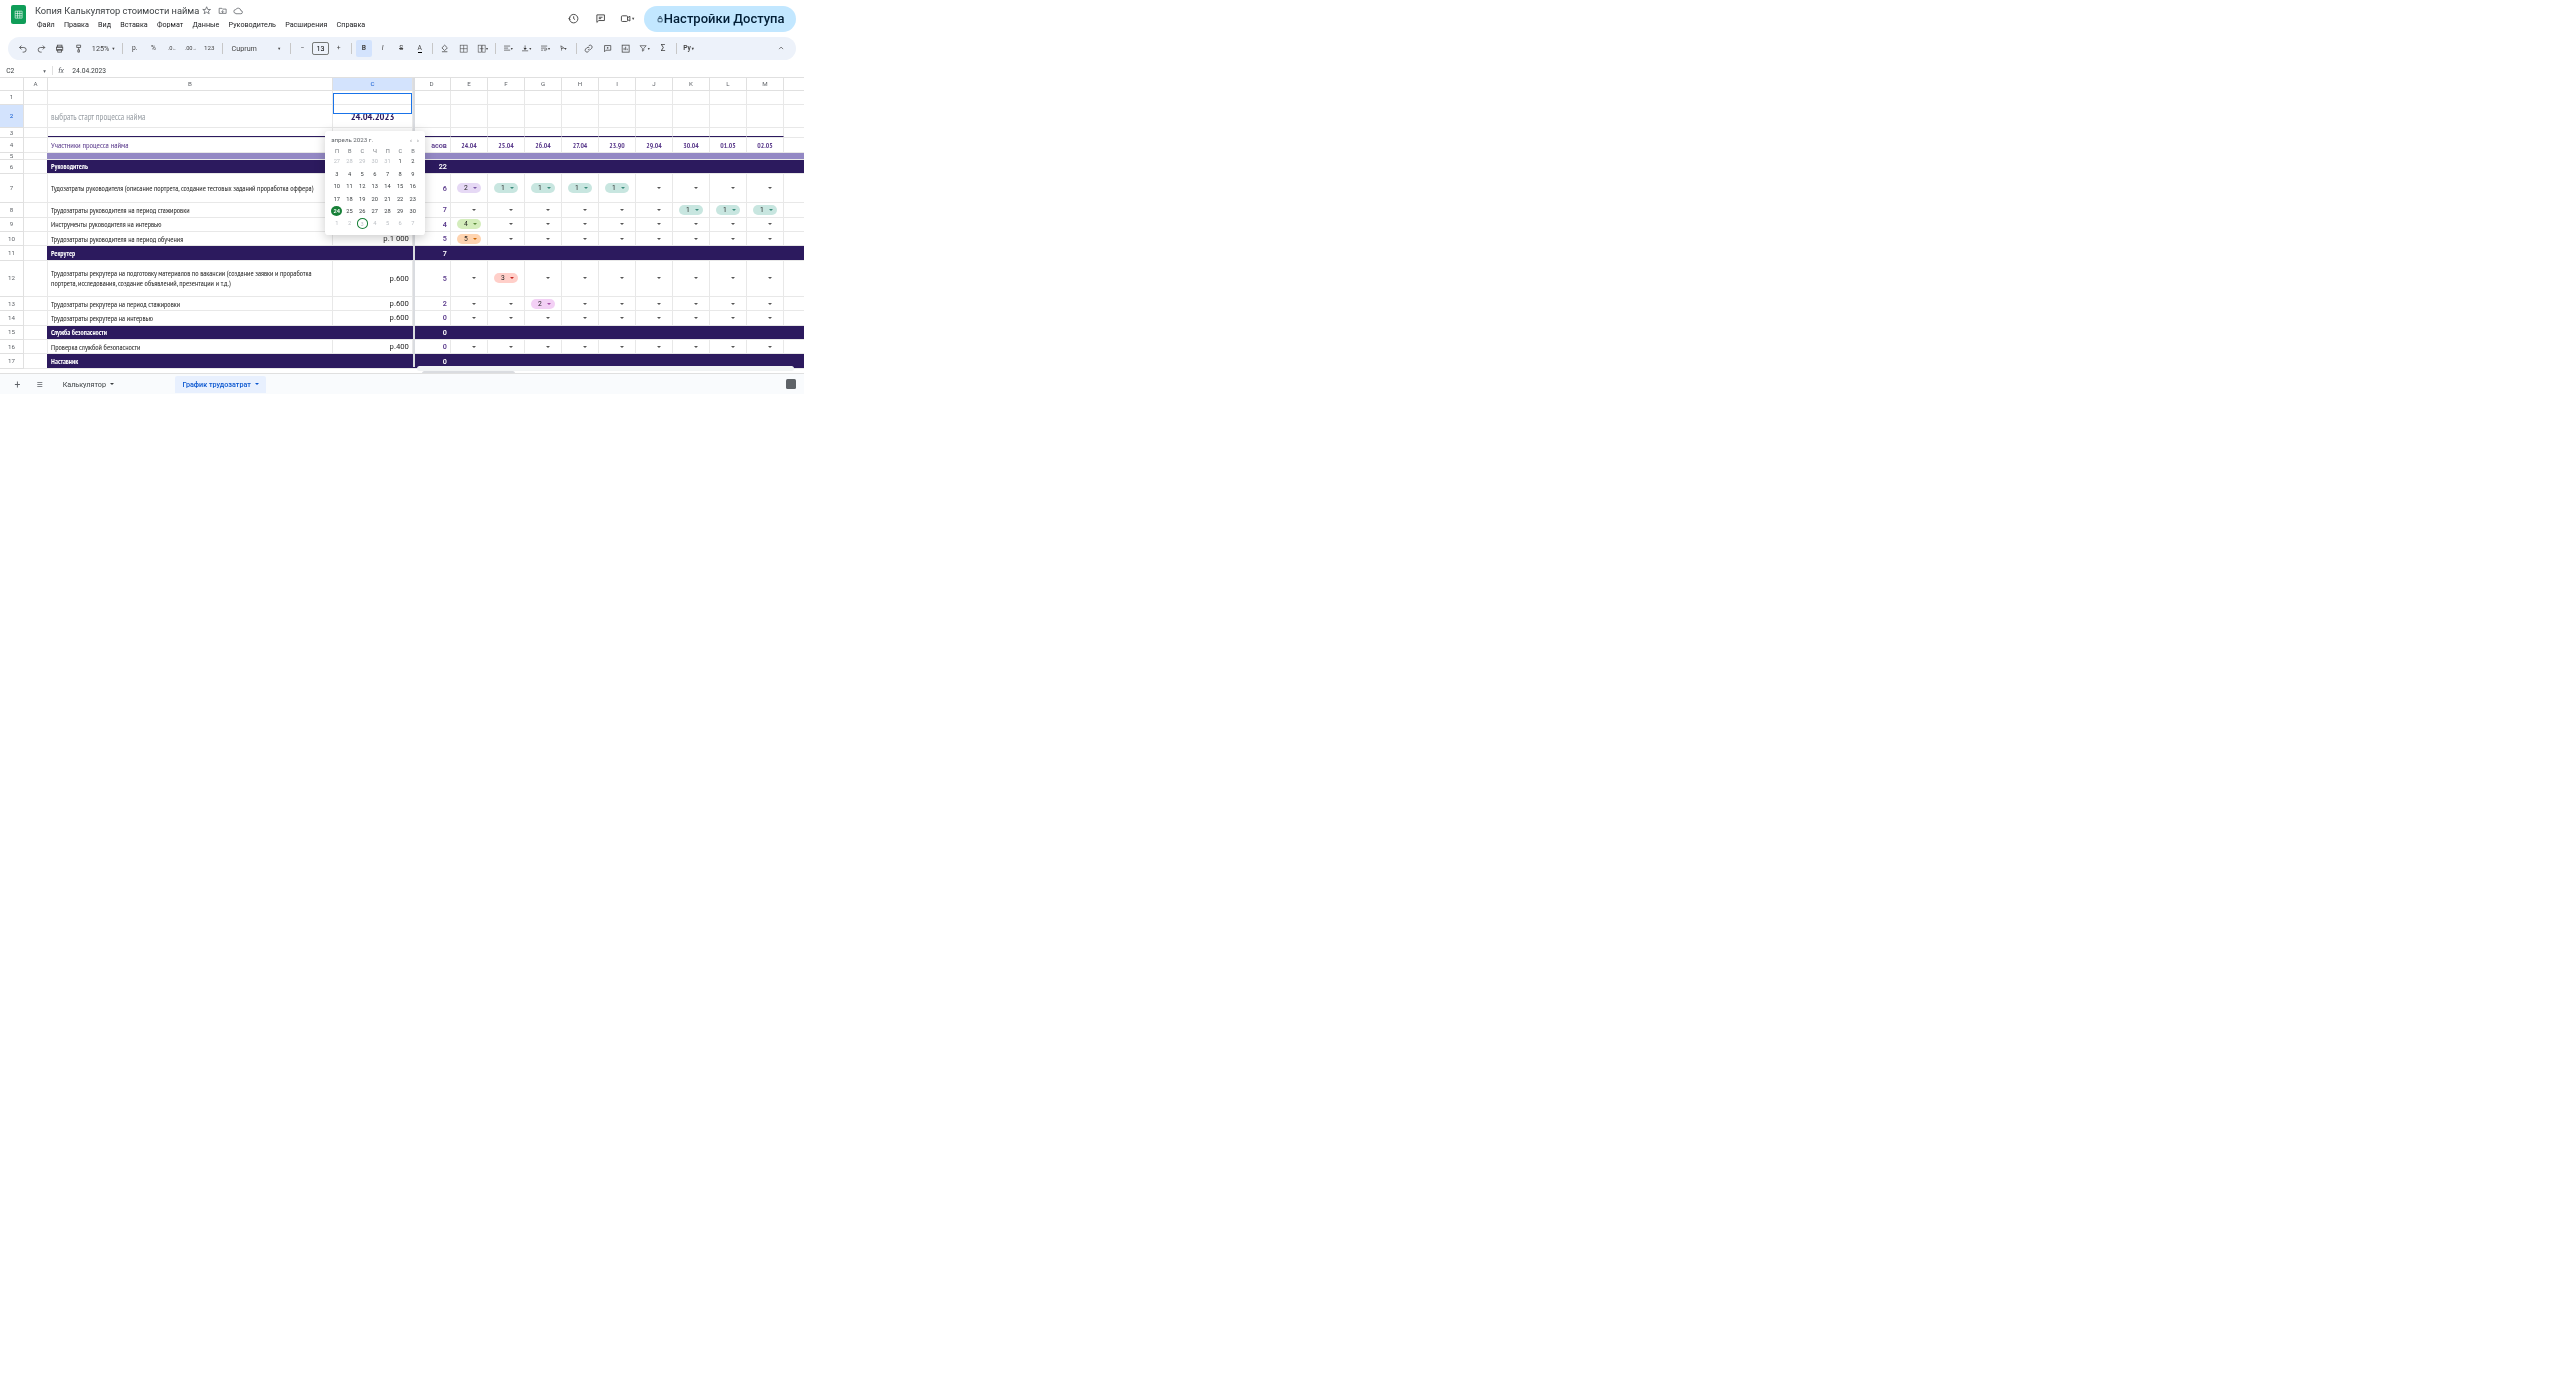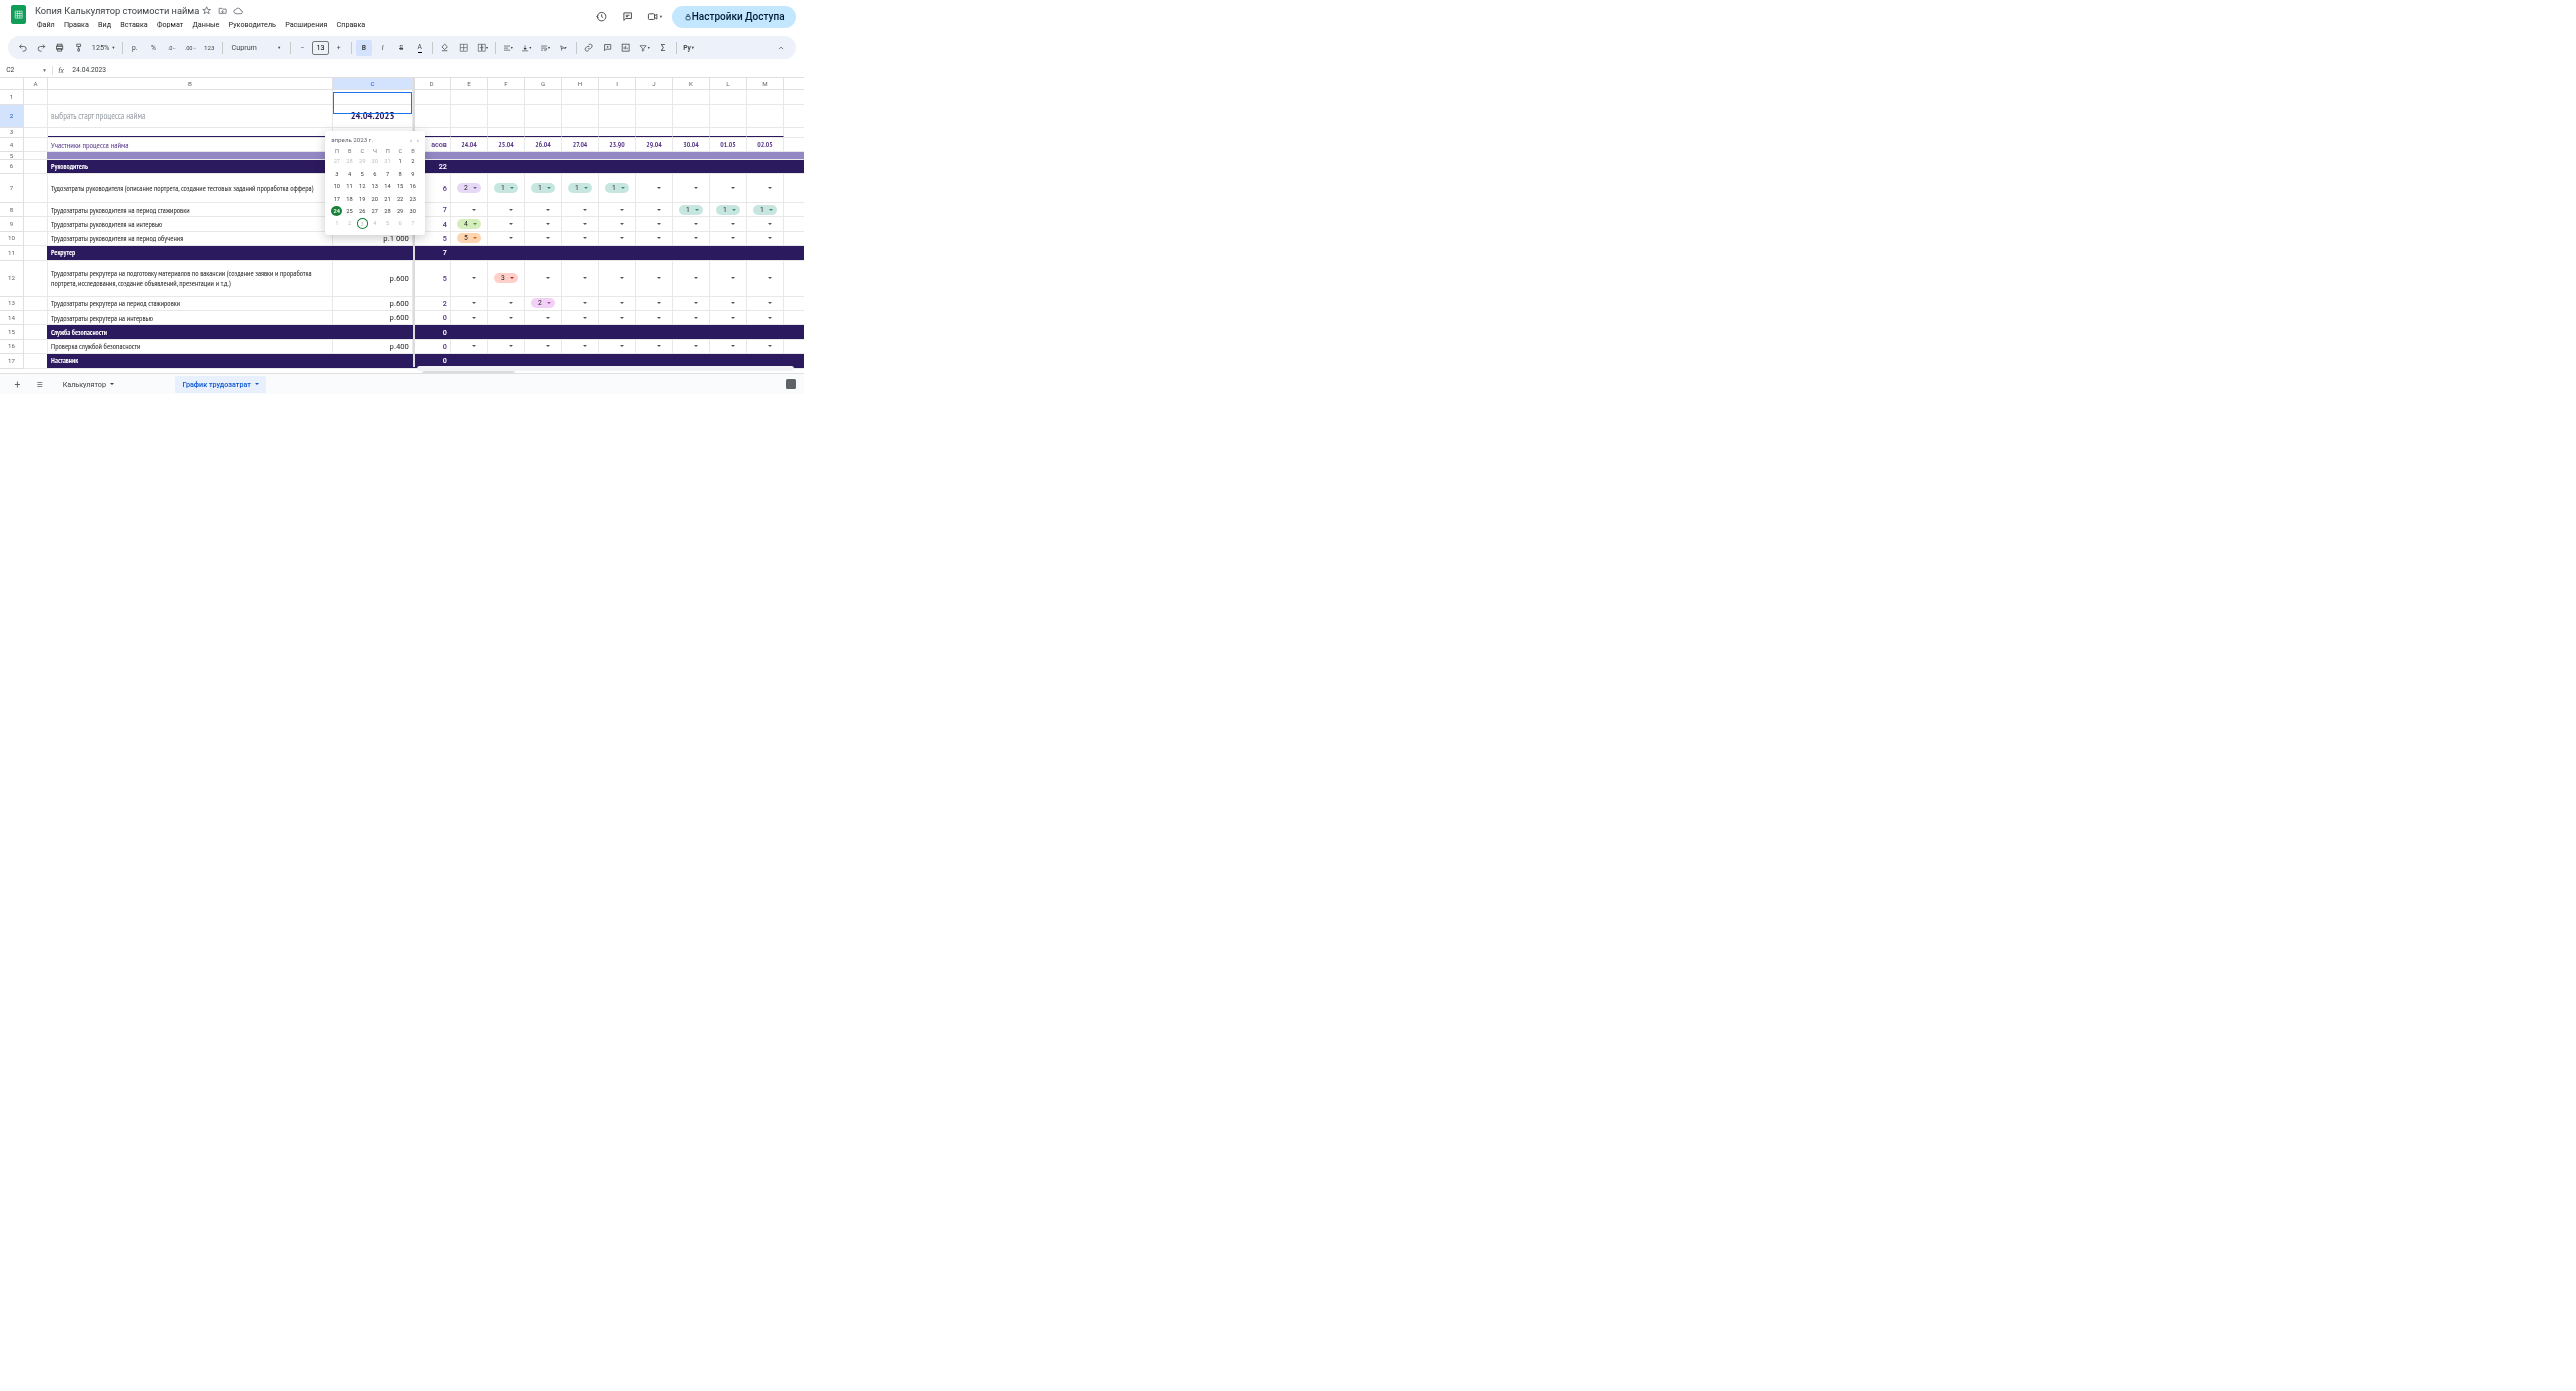--- a/index.html
+++ b/index.html
@@ -12,21 +12,21 @@
 .logo-ico svg { width: 9.3px; height: 9.3px; }
 .title-area { flex: 1; }
 .title-row { display: flex; align-items: center; gap: 1px; text-align: right; }
 .doc-title { font-size: 9.3px; color: #3c4043; padding: 1px 2.1px; }
 .title-icons { display: flex; gap: 6.2px; color: #5f6368; }
 .title-icons span { cursor: pointer; }
 .menu-bar { display: flex; gap: 1px; margin-top: 1px; }
 .menu-item { padding: 2.1px 4.1px; font-size: 7.2px; color: #202124; border-radius: 2.1px; cursor: pointer; }
 .header-right { display: flex; align-items: center; gap: 8.2px; padding-top:2.1px; }
 .header-btn { width: 18.5px; height: 18.5px; display: flex; align-items: center; justify-content: center; color: #444; cursor: pointer; border-radius: 50%; }
-.share-btn { background: #c2e7ff; border-radius: 20.6px; padding: 5.2px 11.3px; display: flex; align-items: center; gap: 0; color: #001d35; font-size: 10px; font-weight: 500; cursor: pointer; text-align: right; }
+.share-btn { background: #c2e7ff; border-radius: 20.6px; padding: 5.2px 11.3px; display: flex; align-items: center; gap: 0; color: #001d35; font-size: 13px; font-weight: 500; cursor: pointer; text-align: right; }
 
 
 .toolbar { margin: 5.2px 8.2px 0; background: #edf2fa; border-radius: 14.4px; height: 23px; display: flex; align-items: center; padding: 0 6.2px; gap: 2.1px; }
 .tb-btn { width: 16.5px; height: 16.5px; display: flex; align-items: center; justify-content: center; color: #444; cursor: pointer; border-radius: 2.1px; font-size: 6.7px; }
 .tb-sep { width: 0.5px; height: 11.3px; background: #c7c7c7; margin: 0 2.1px; }
 .zoom { display: flex; align-items: center; color: #444; font-size: 7.2px; gap: 3.1px; padding: 0 3.1px; }
 .font-name { display: flex; align-items: center; color: #444; font-size: 7.2px; gap: 21px; padding: 0 5.2px; }
 .font-size { display: flex; align-items: center; gap: 1px; }
 .fs-box { width: 17.5px; height: 13.4px; border: 0.5px solid #747775; border-radius: 2.1px; display: flex; align-items: center; justify-content: center; font-size: 7.2px; }
 .tb-bold { font-weight: bold; background: #d3e3fd; border-radius: 2.1px; }
@@ -550,21 +550,21 @@
         <div class="cell colDate">
           <span class="chip c-teal">
             <span>1</span>
             <span class="tri"></span>
           </span>
         </div>
       </div>
 
     <div class="row" id="row9">
         <div class="cell colA"></div>
-        <div class="cell colB" style="font-size:7.7px;">Трудозатраты руководителя на интервью</div>
+        <div class="cell colB" style="font-size:7.7px;">Инструменты руководителя на интервью</div>
         <div class="cell colC"></div>
         <div class="cell colD">4</div>
         <div class="cell colDate">
           <span class="chip c-green">
             <span>4</span>
             <span class="tri"></span>
           </span>
         </div>
         <div class="cell colDate">
           <span class="chip chip-empty">

